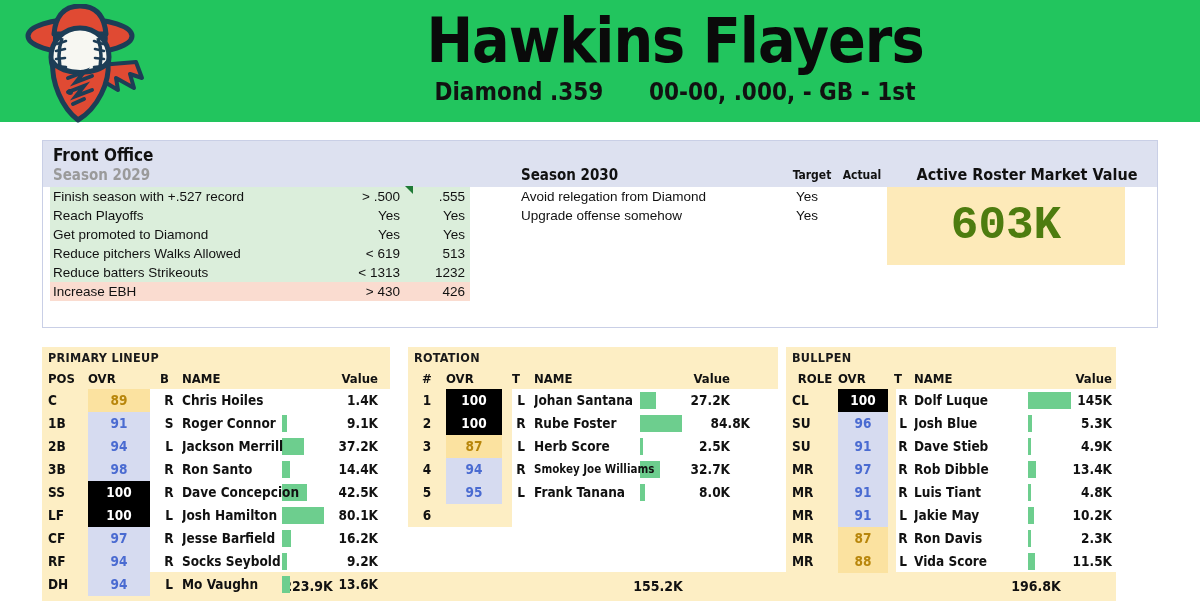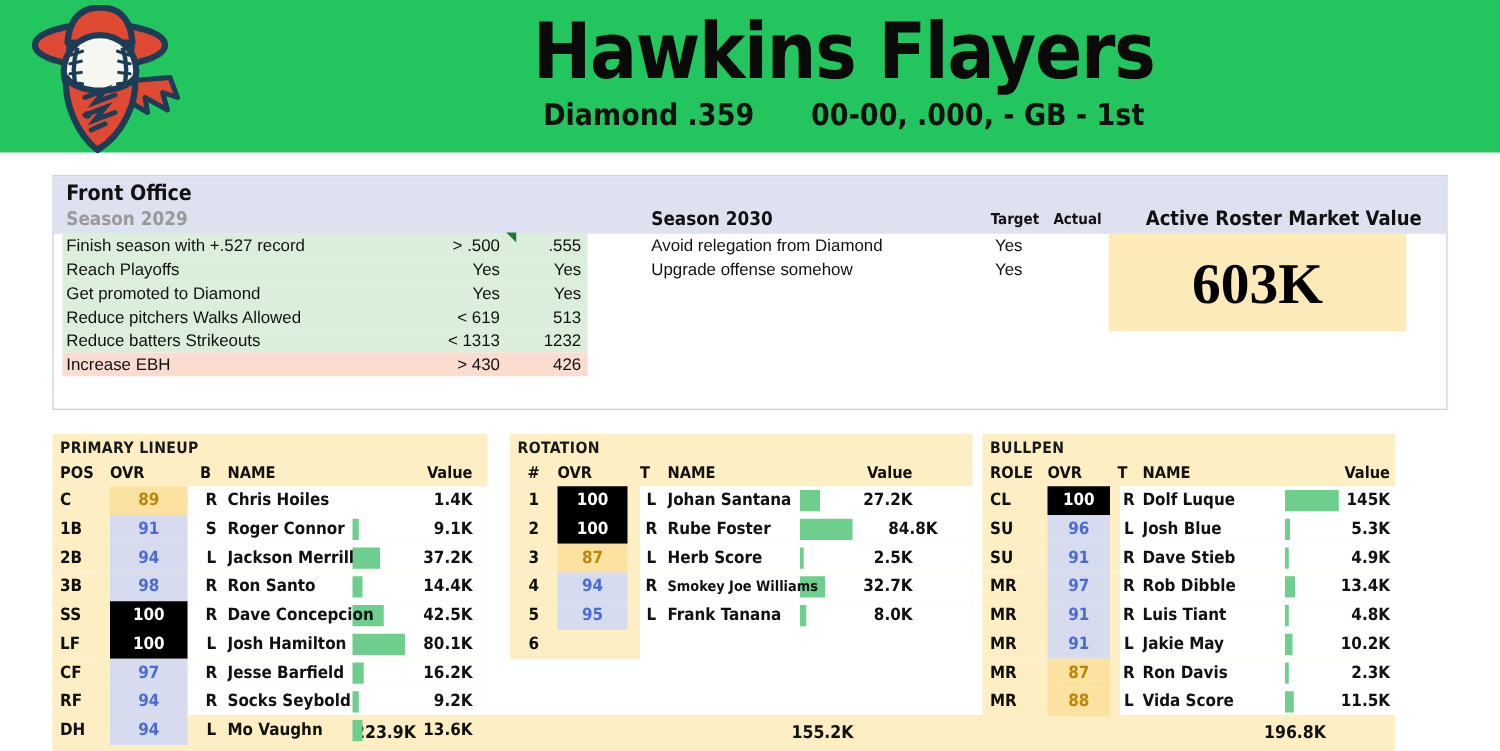--- a/index.html
+++ b/index.html
@@ -76,22 +76,22 @@
     position:absolute;left:858px;top:24px;width:252px;text-align:center;
     font-size:16px;font-weight:700;color:#111;
     font-family:"DejaVu Sans Condensed","Liberation Sans",sans-serif;
   }
   .mv-box{
     position:absolute;left:844px;top:46px;width:238px;height:78px;
     background:#fdeab9;
     display:flex;align-items:center;justify-content:center;
   }
   .mv-value{
-    font-size:46px;font-weight:700;color:#000000;
-    font-family:Liberation Serif, serif;
+    font-size:46px;font-weight:700;color:#4d7c0f;
+    font-family:Liberation Mono, monospace;
     letter-spacing:0px;
   }
 
   
   .goals-left{position:absolute;left:7px;top:46px;width:420px;}
   .goal-row{
     position:relative;height:19px;line-height:19px;
     font-size:13.5px;color:#111;
     font-family:"Liberation Sans",sans-serif;
   }
@@ -445,21 +445,21 @@
           <span class="cell c-ovr " style="left: 38px; width: 56px; z-index: 2;"></span>
           <span class="cell c-hand" style="left: 104px; width: 18px; z-index: 2;"></span>
           <span class="cell c-name" style="left: 126px; width: 156px; z-index: 2;"></span>
           <span class="cell c-val" style="left: 232px; width: 90px;"></span>
         </div>
       </div>
     </div>
   <div class="sec sec-bullpen" id="sec-bullpen">
       <div class="sec-title">BULLPEN</div>
       <div class="hdr-row">
-        <span class="hdr-cell" style="left: 6px; width: 46px; text-align: left;">ROLE</span>
+        <span class="hdr-cell" style="left: 6px; width: 46px; text-align: center;">ROLE</span>
         <span class="hdr-cell" style="left: 52px; width: 50px; text-align: left;">OVR</span>
         <span class="hdr-cell" style="left: 108px; width: 18px; text-align: left;">T</span>
         <span class="hdr-cell" style="left: 128px; width: 140px; text-align: left;">NAME</span>
         <span class="hdr-cell" style="left: 242px; width: 84px; text-align: right;">Value</span>
       </div>
       <div class="rows">
         <div class="prow">
           <span style="position: absolute; left: 0px; top: 0px; height: 23px; z-index: 0; background: rgb(253, 238, 196); width: 110px;"></span>
           <span class="cell c-pos" style="left: 6px; width: 46px; z-index: 2; text-align: left;">CL</span>
           <span class="cell c-ovr ovr-hi" style="left: 52px; width: 50px; z-index: 2;">100</span>

